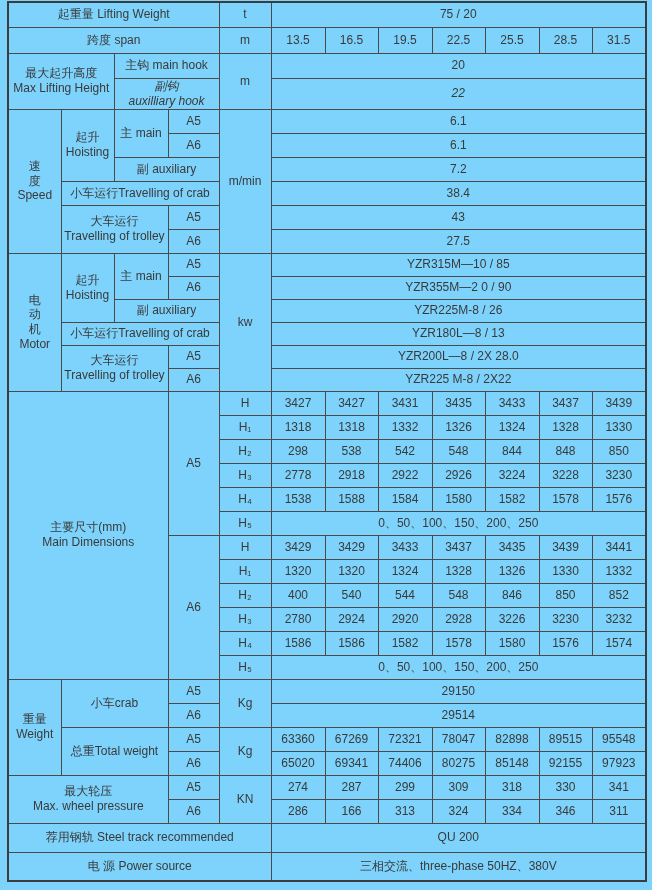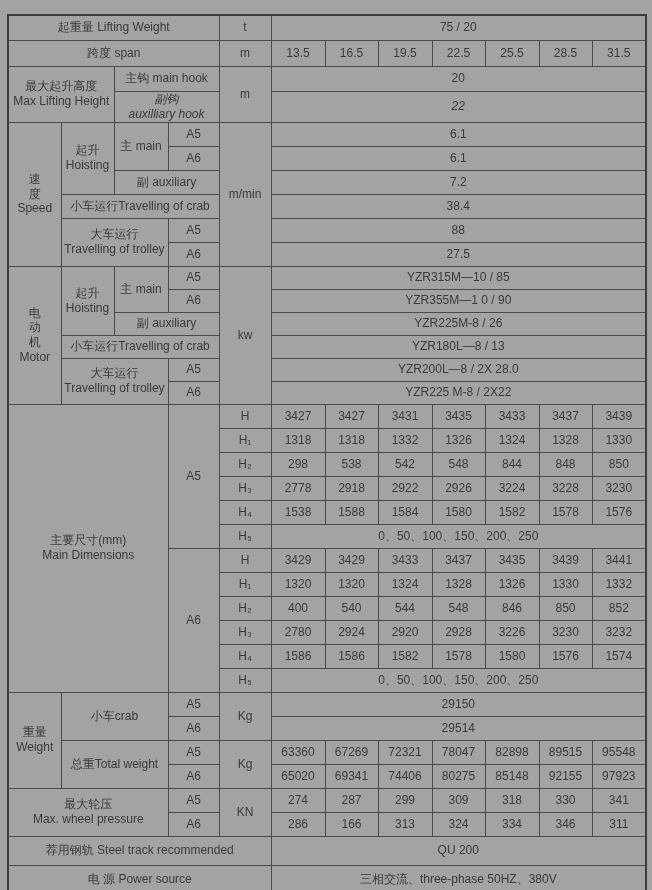--- a/index.html
+++ b/index.html
@@ -1,18 +1,18 @@
 <!DOCTYPE html>
 <html><head>
 <meta charset="utf-8">
 <style>
   html,body{margin:0;padding:0;background:#e9e7e3;}
   .sheet{
     width:652px;height:890px;box-sizing:border-box;
-    background:#a3a3a3;padding:14px 0 0 7px;
+    background:#7dd3fc;padding:1px 0 0 7px;
     font-family:"Liberation Sans","DejaVu Sans",sans-serif;
     color:#3a3a3a;
   }
   table.spec{
     border-collapse:collapse;table-layout:fixed;width:638px;
     border:2px solid #3c3c3c;
   }
   td{
     border:1px solid #4a4a4a;
     text-align:center;vertical-align:middle;
@@ -107,21 +107,21 @@
 <tr>
   <td colspan="3">小车运行Travelling of crab</td>
   <td colspan="7">38.4</td>
 </tr>
 <tr>
   <td colspan="2" rowspan="2">
     <span class="b">大车运行</span>
     <span class="b">Travelling of trolley</span>
   </td>
   <td>A5</td>
-  <td colspan="7">88</td>
+  <td colspan="7">43</td>
 </tr>
 <tr>
   <td>A6</td>
   <td colspan="7">27.5</td>
 </tr>
 
 <tr class="r23">
   <td rowspan="6">
     <span class="b pre">电
 动
@@ -132,21 +132,21 @@
     <span class="b">起升</span>
     <span class="b">Hoisting</span>
   </td>
   <td rowspan="2">主 main</td>
   <td>A5</td>
   <td rowspan="6">kw</td>
   <td colspan="7">YZR315M—10 / 85</td>
 </tr>
 <tr class="r23">
   <td>A6</td>
-  <td colspan="7">YZR355M—1 0 / 90</td>
+  <td colspan="7">YZR355M—2 0 / 90</td>
 </tr>
 <tr class="r23">
   <td colspan="2">副 auxiliary</td>
   <td colspan="7">YZR225M-8 / 26</td>
 </tr>
 <tr class="r23">
   <td colspan="3">小车运行Travelling of crab</td>
   <td colspan="7">YZR180L—8 / 13</td>
 </tr>
 <tr class="r23">

